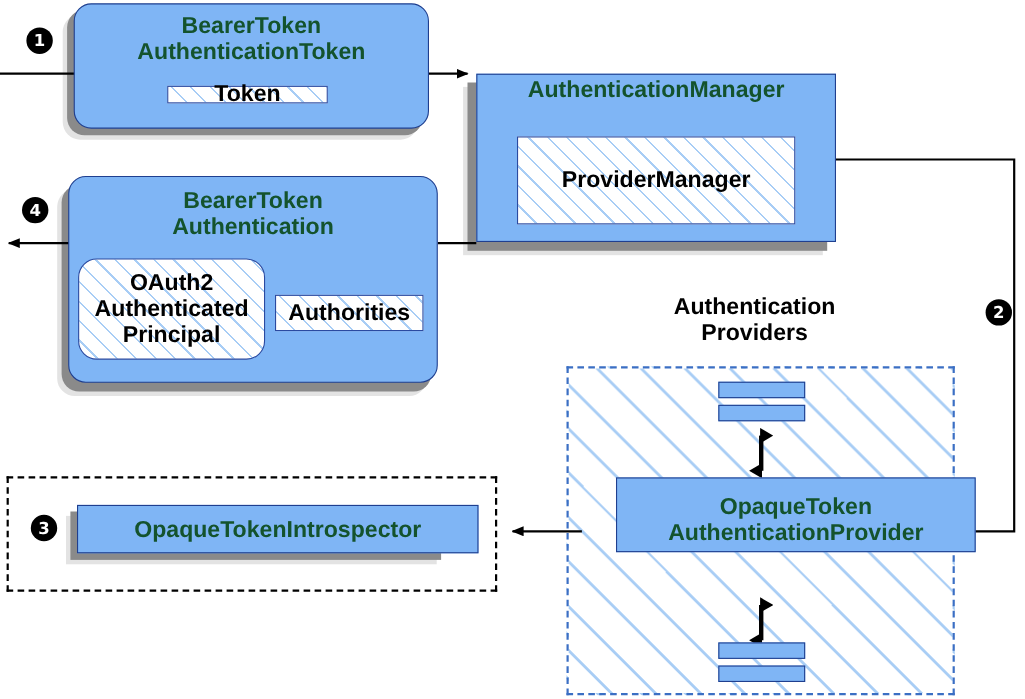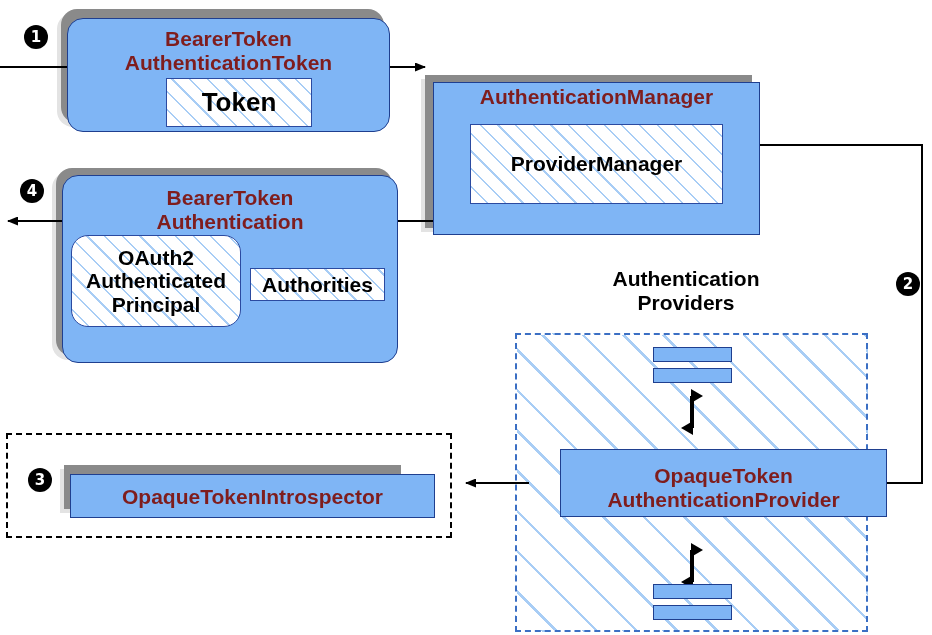--- a/index.html
+++ b/index.html
@@ -15,24 +15,23 @@
     font-family: "Liberation Sans", sans-serif;
     overflow: hidden;
   }
 
   
   .node {
     position: absolute;
     box-sizing: border-box;
     background: #7fb5f5;
     border: 1.5px solid #1f3f8f;
-    color: #7f1d1d;
+    color: #14532d;
     font-weight: bold;
     z-index: 5;
-    margin-top: 15px;
   }
   .node.rounded { border-radius: 16px; }
 
   
   .shadow-dark {
     position: absolute;
     background: #8a8a8a;
     z-index: 2;
   }
   .shadow-light {
@@ -208,21 +207,21 @@
   <div class="node" style="left:70px; top:459px; width:365px; height:44px;">
     <div class="node-title" style="top:10px; font-size:21px;">OpaqueTokenIntrospector</div>
   </div>
 
   <div class="shadow-light rounded" style="left:57px; top:13px; width:323px; height:114px;"></div>
   <div class="shadow-dark rounded" style="left:61px; top:9px; width:323px; height:114px;"></div>
   <div class="node rounded" style="left:67px; top:3px; width:323px; height:114px;">
     <div class="node-title" style="top:8px; font-size:21px;">BearerToken
 AuthenticationToken</div>
   </div>
-  <div class="hatchbox" style="left:152px; top:78px; width:146px; height:49px; font-size:26px;margin-left:14px;">Token</div>
+  <div class="hatchbox" style="left:152px; top:78px; width:146px; height:16px; font-size:21px;">Token</div>
 
   <div class="shadow-light" style="left:421px; top:79px; width:327px; height:153px;"></div>
   <div class="shadow-dark" style="left:425px; top:75px; width:327px; height:153px;"></div>
   <div class="node" style="left:433px; top:67px; width:327px; height:153px;">
     <div class="node-title" style="top:2px; font-size:21px;">AuthenticationManager</div>
   </div>
   <div class="hatchbox" style="left:470px; top:124px; width:253px; height:80px; font-size:21px;">ProviderManager</div>
 
   <div class="shadow-light rounded" style="left:52px; top:172px; width:336px; height:188px;"></div>
   <div class="shadow-dark rounded" style="left:56px; top:168px; width:336px; height:188px;"></div>

